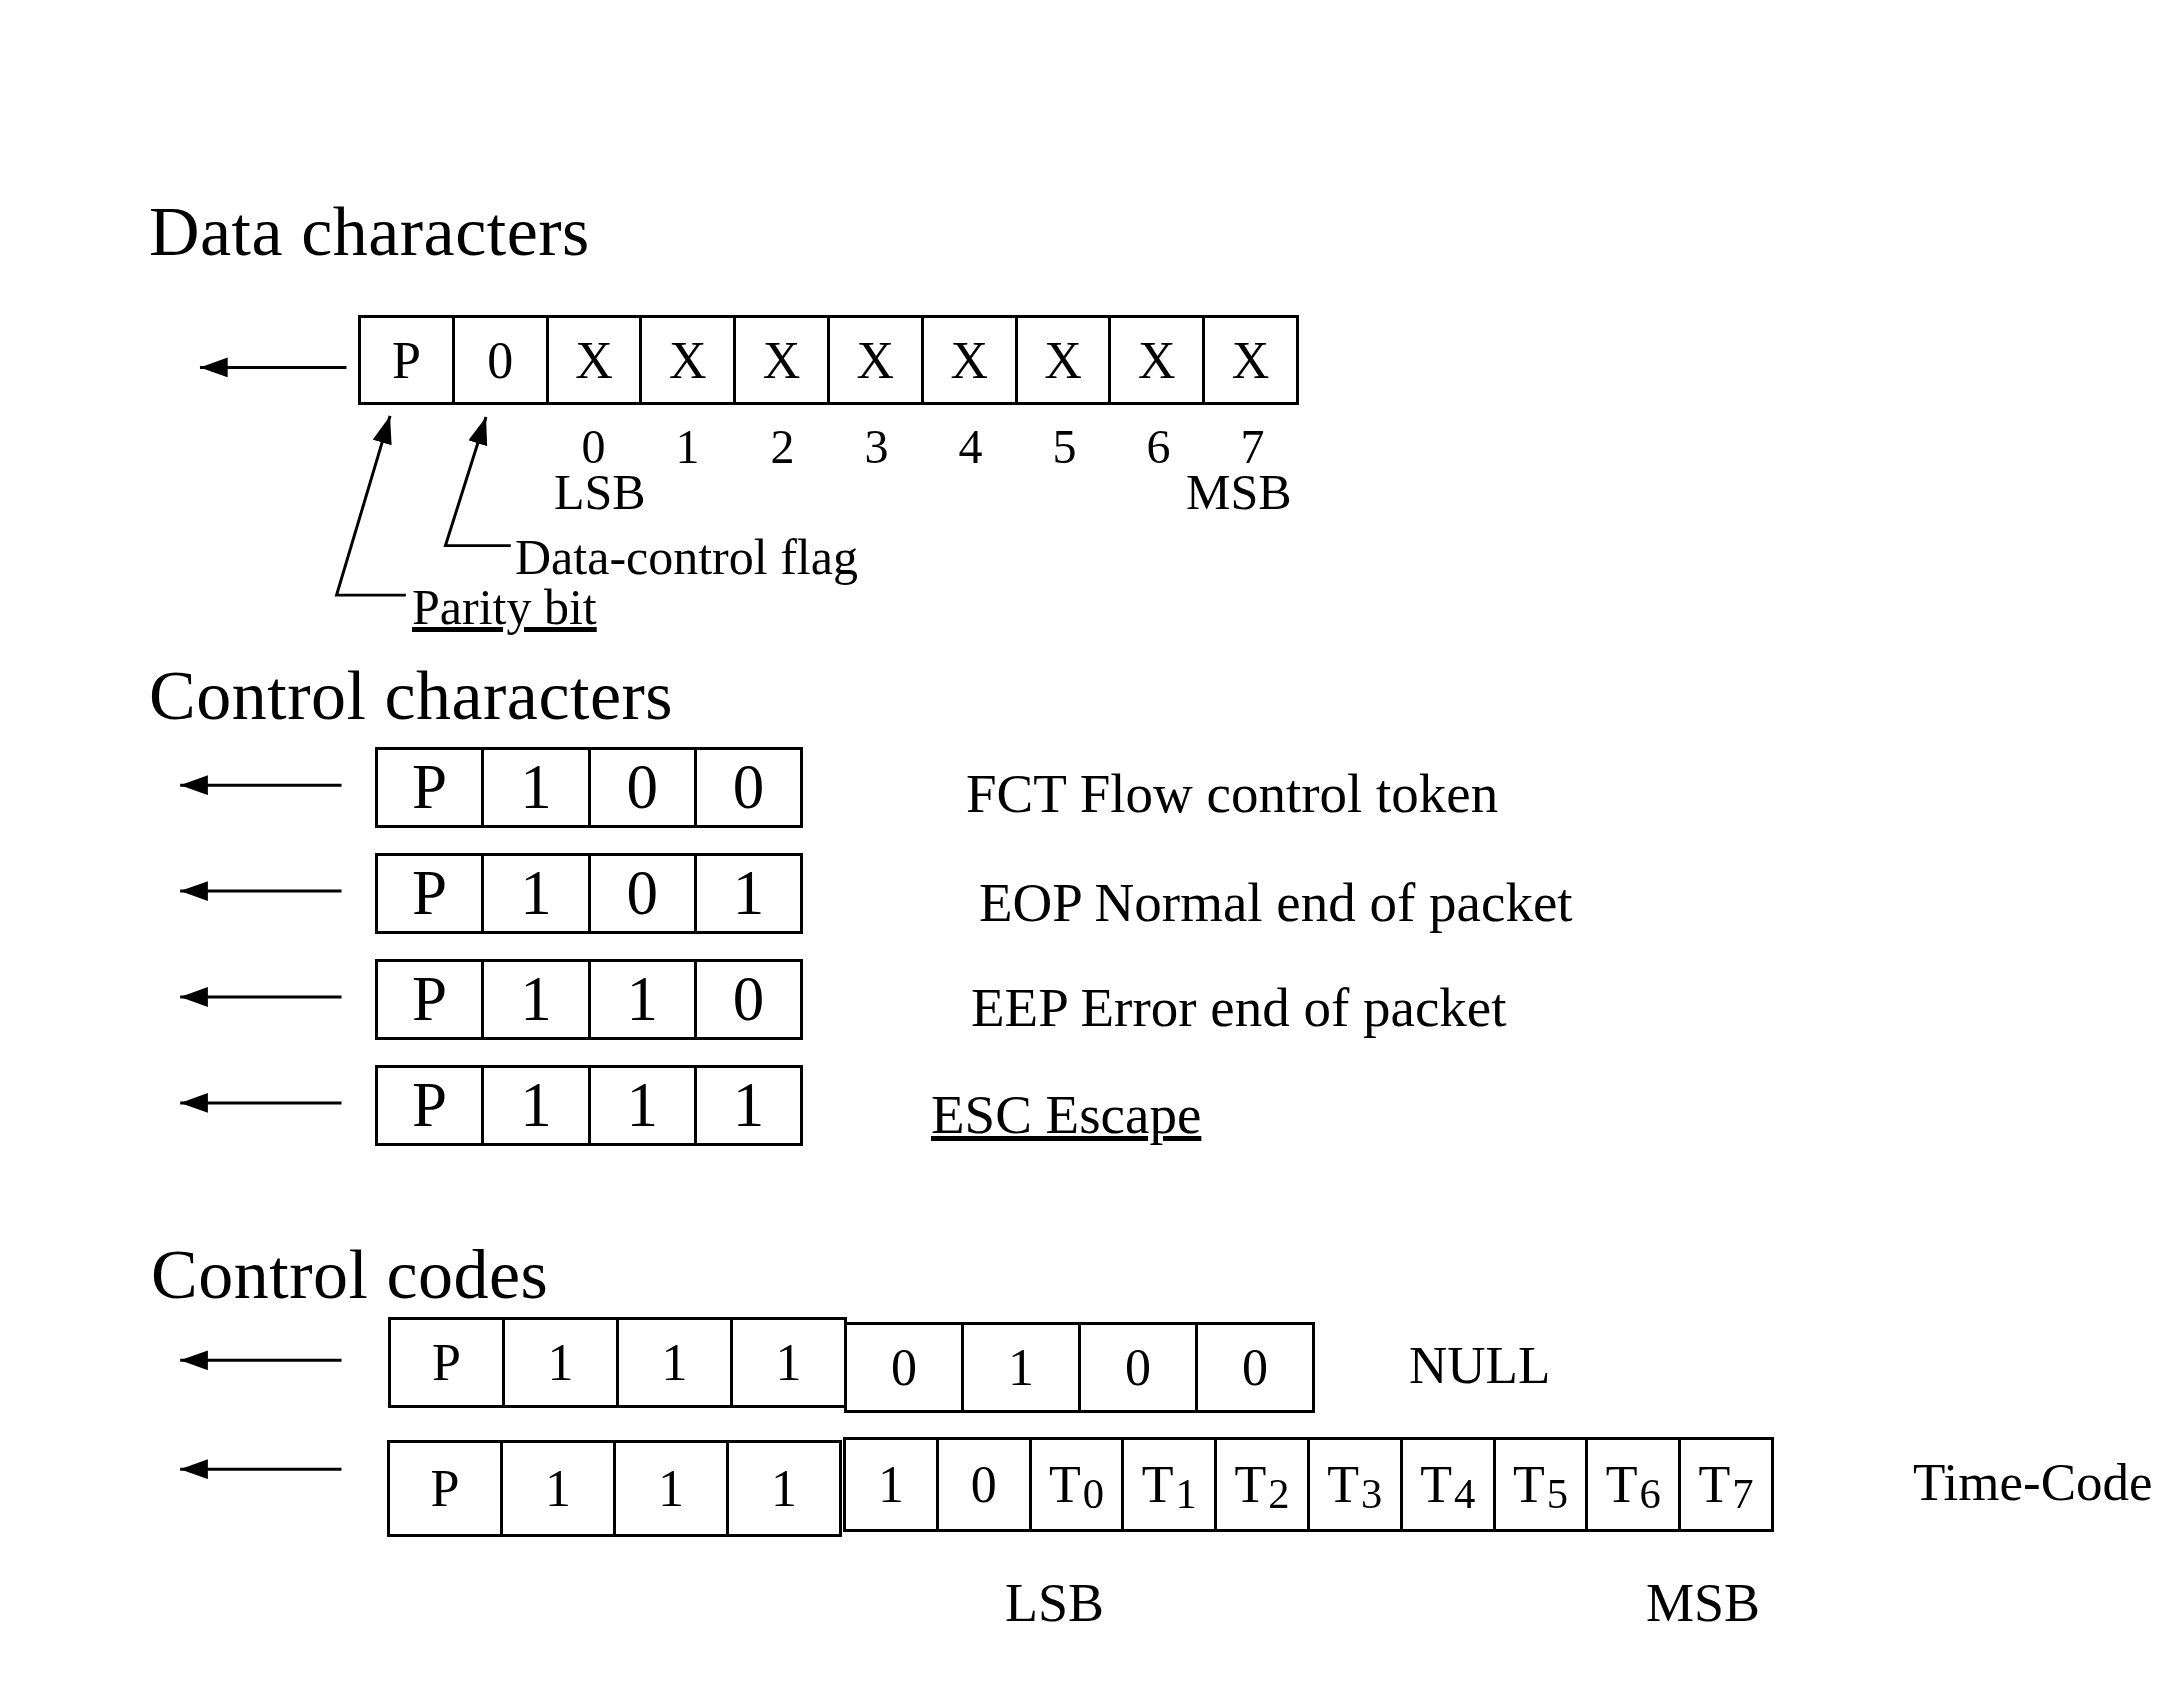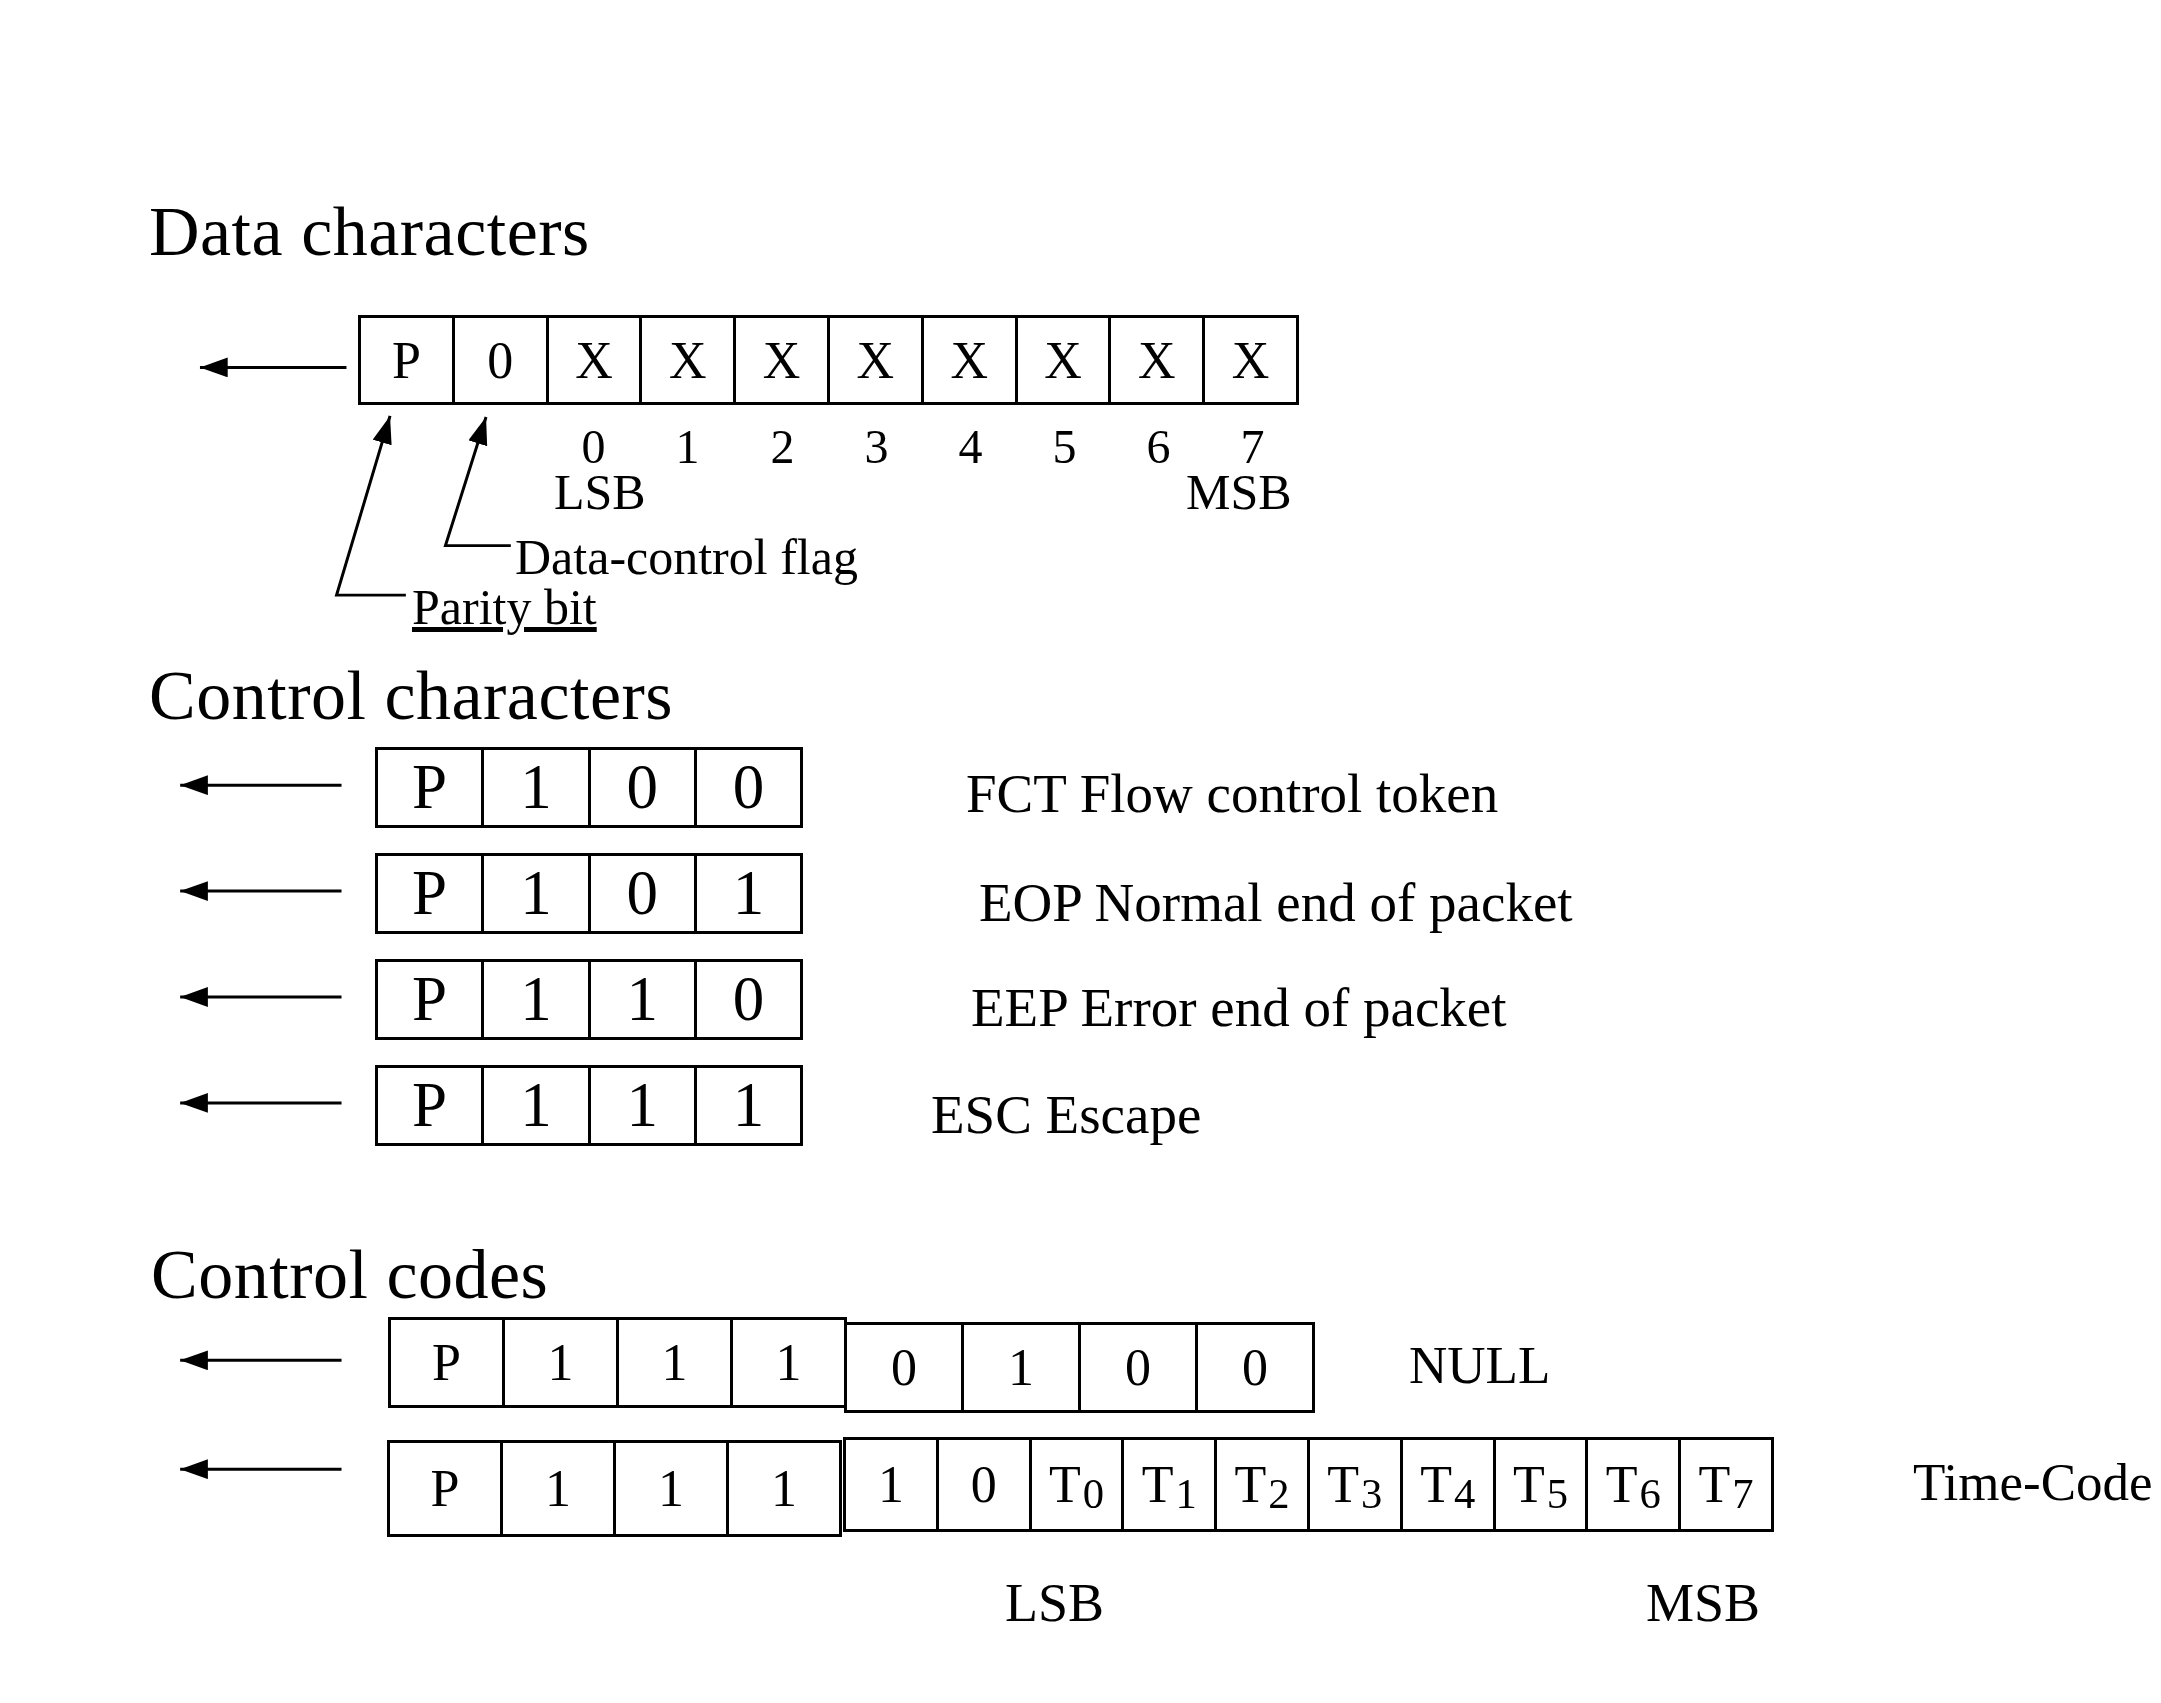--- a/index.html
+++ b/index.html
@@ -122,21 +122,21 @@
     <div class="cell">0</div>
   </div>
   <div class="abs rowlabel" style="left:971px;top:980px;">EEP Error end of packet</div>
 
   <div class="cellrow f-ctrl" style="left:375px;top:1065px;width:428px;height:81px;">
     <div class="cell">P</div>
     <div class="cell">1</div>
     <div class="cell">1</div>
     <div class="cell">1</div>
   </div>
-  <div class="abs rowlabel" style="left:931px;top:1087px;">ESC Escape</div>
+  <div class="abs rowlabel" style="left:931px;top:1087px;text-decoration:underline;">ESC Escape</div>
 
   <div class="abs title" style="left:151px;top:1240px;">Control codes</div>
 
   <div class="cellrow f-code" style="left:388px;top:1317px;width:459px;height:91px;">
     <div class="cell">P</div>
     <div class="cell">1</div>
     <div class="cell">1</div>
     <div class="cell">1</div>
   </div>
   <div class="cellrow f-code" style="left:844px;top:1322px;width:471px;height:91px;">

